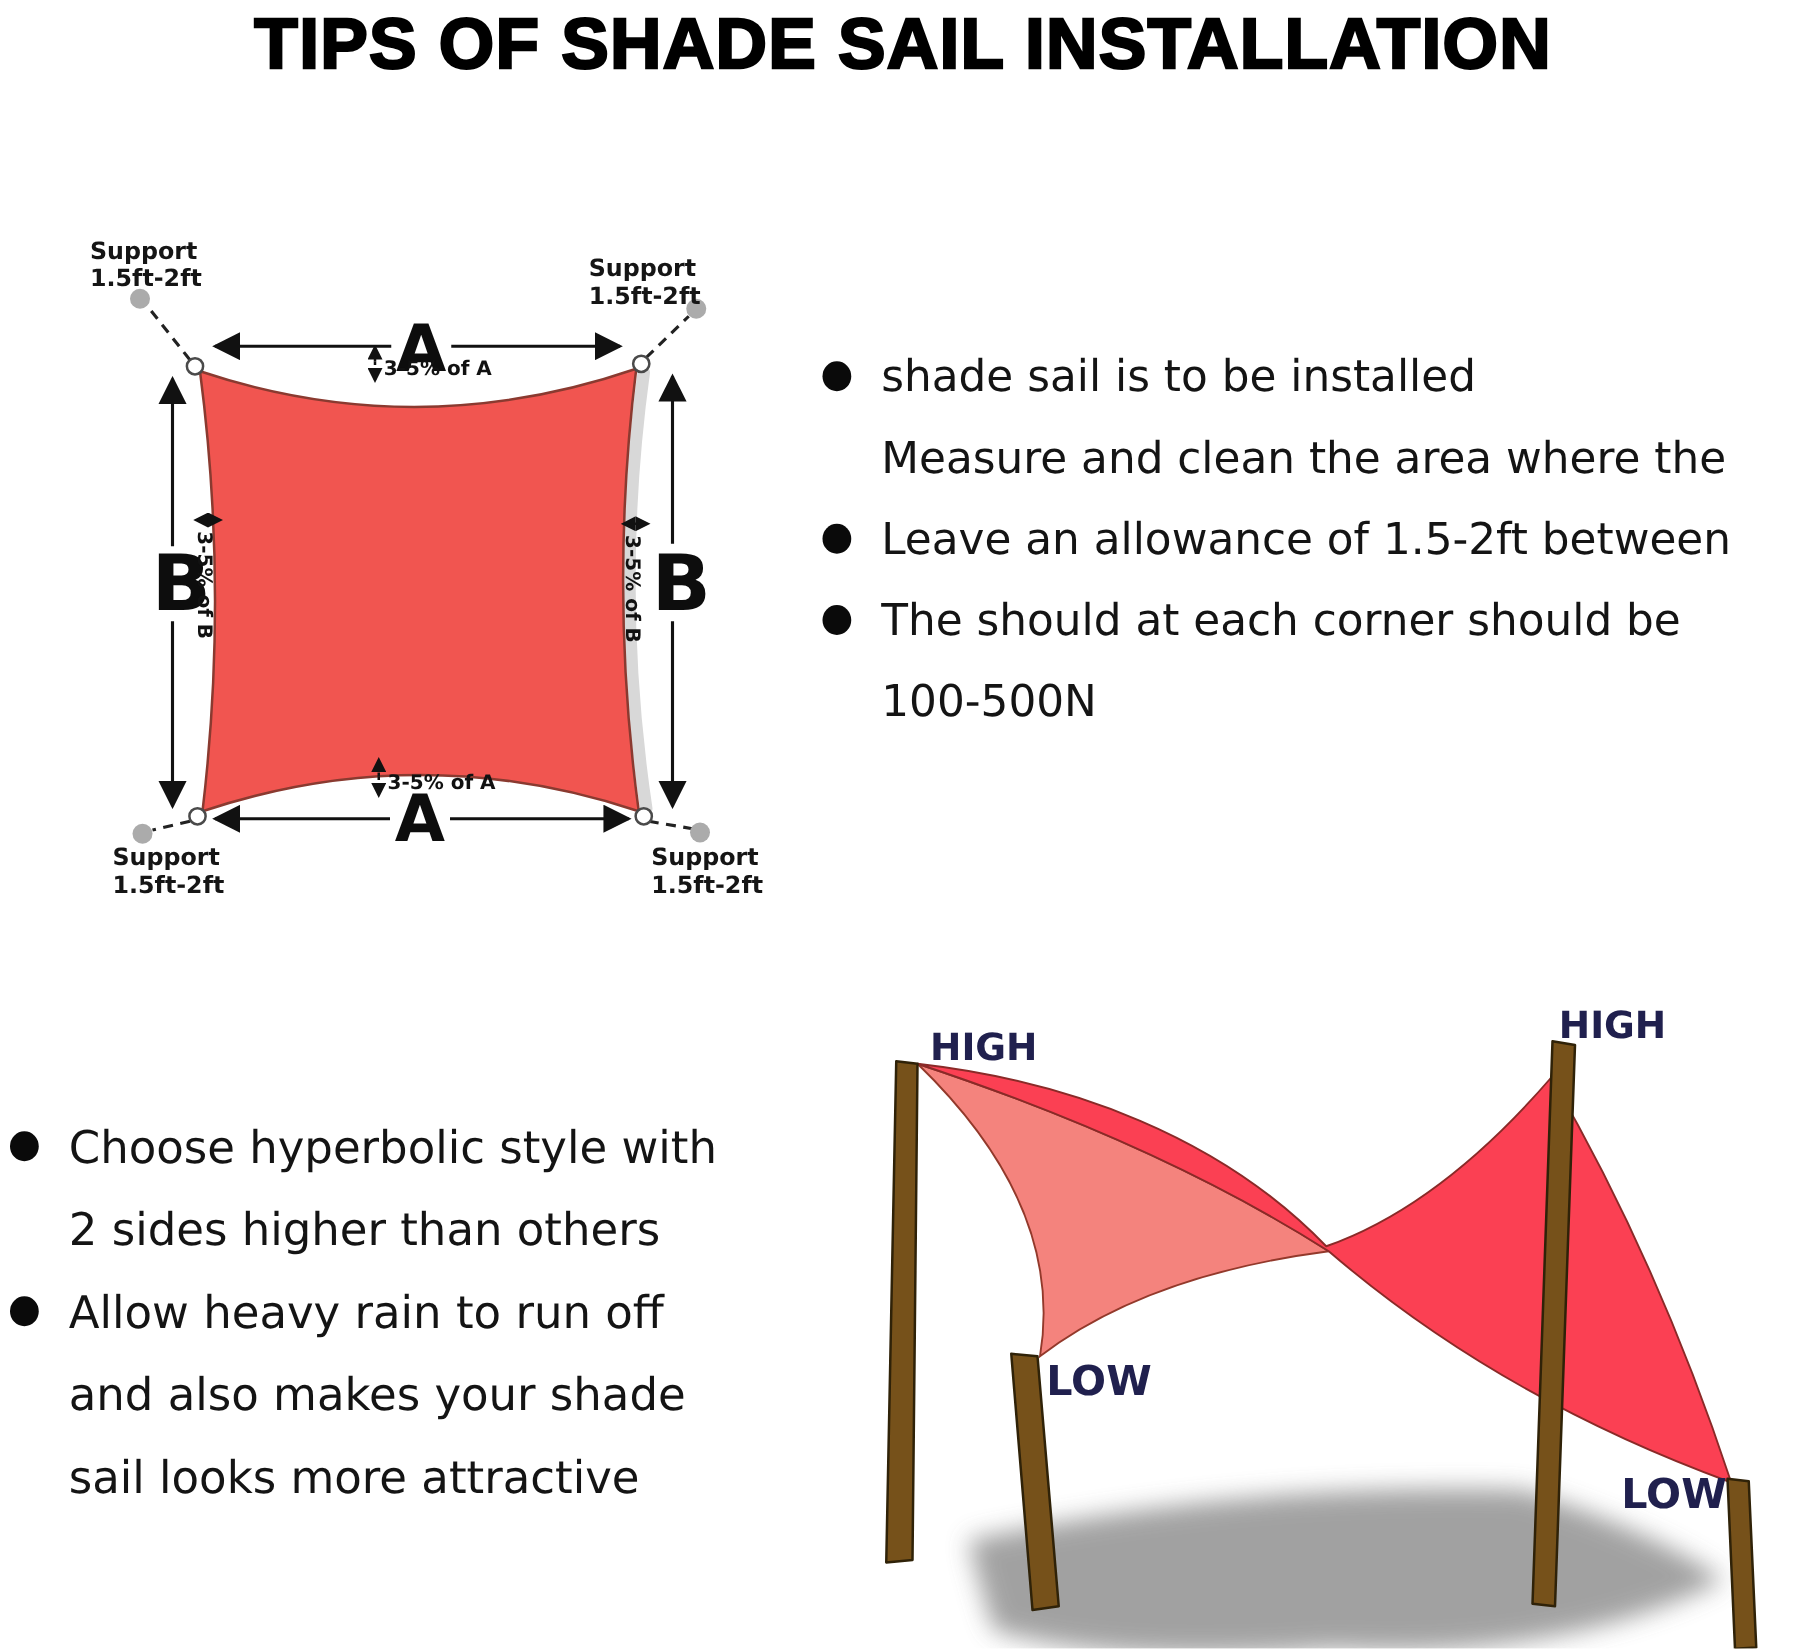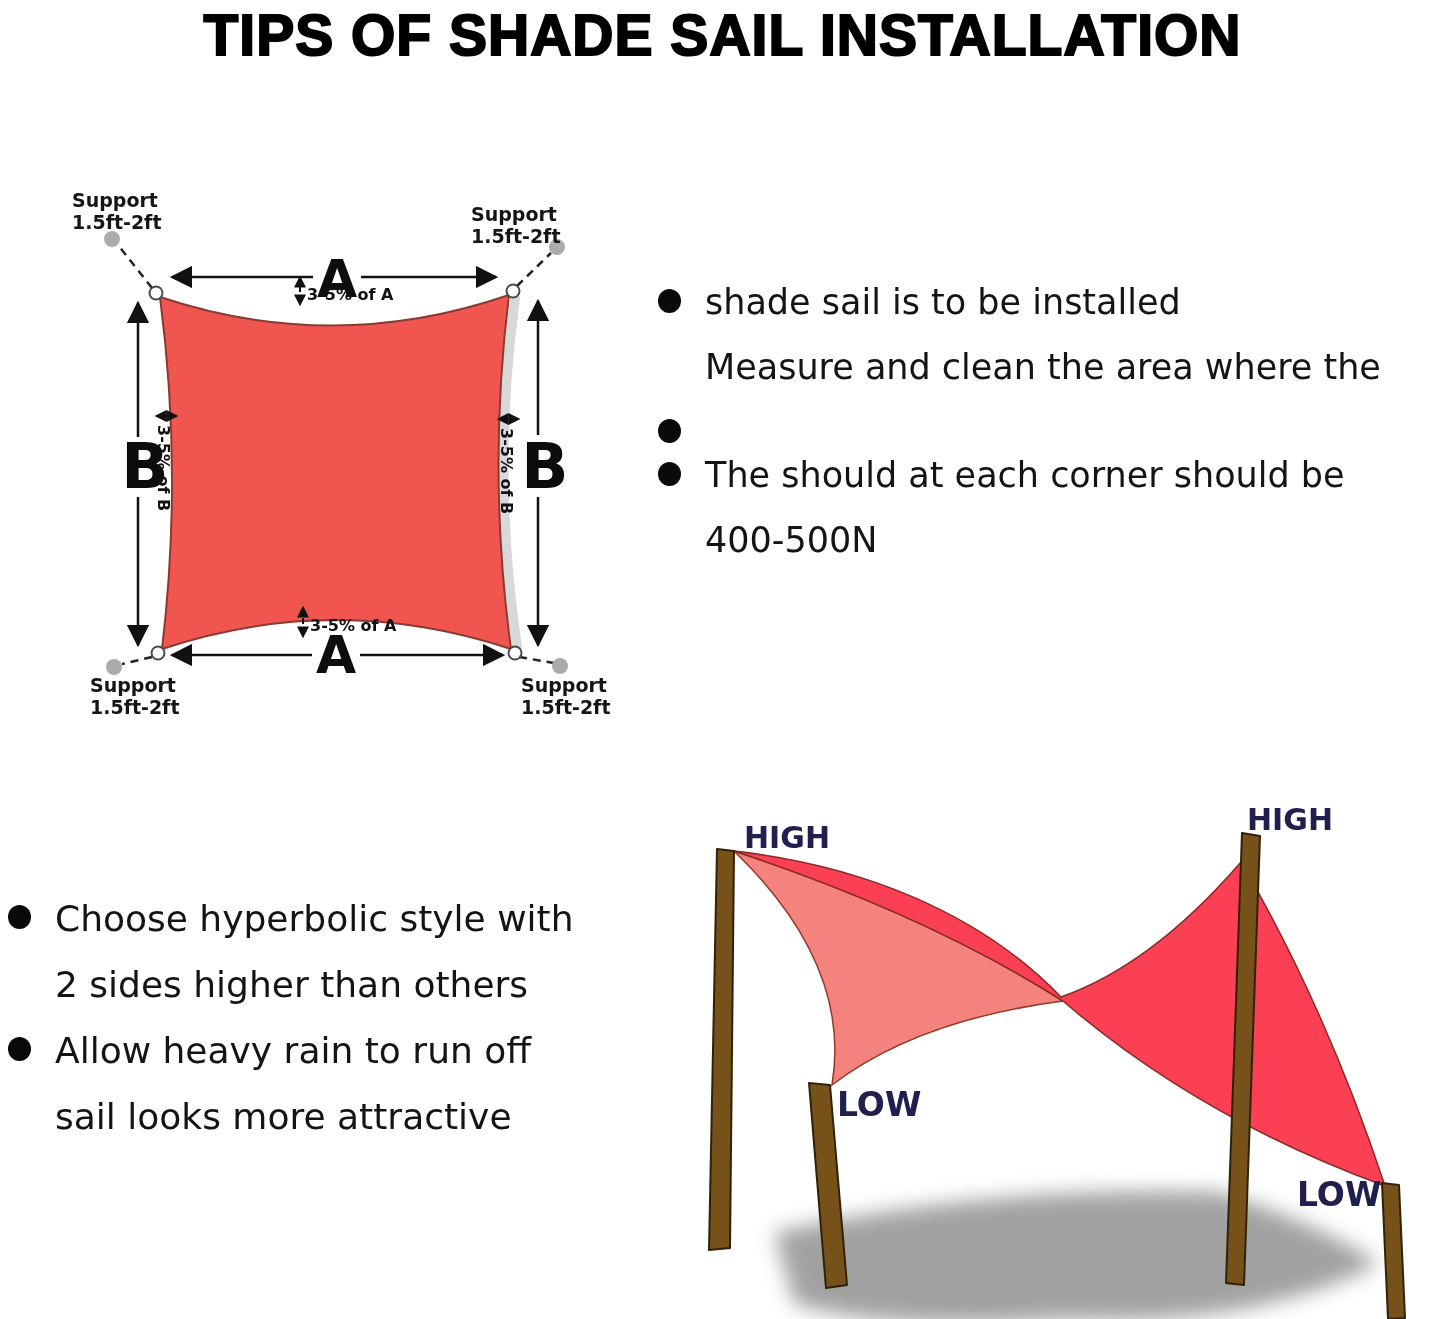--- a/index.html
+++ b/index.html
@@ -131,43 +131,45 @@
     <div class="tip">
       <span class="dot"></span>
       <div class="tip-lines">
         <div class="tip-line">shade sail is to be installed</div>
         <div class="tip-line">Measure and clean the area where the</div>
       </div>
     </div>
     <div class="tip">
       <span class="dot"></span>
       <div class="tip-lines">
+        <div class="tip-line">Leave an allowance of 1.5-2ft between</div>
       </div>
     </div>
     <div class="tip">
       <span class="dot"></span>
       <div class="tip-lines">
         <div class="tip-line">The should at each corner should be</div>
-        <div class="tip-line">400-500N</div>
+        <div class="tip-line">100-500N</div>
       </div>
     </div>
   </div>
 
   <div class="tips tips-left">
     <div class="tip">
       <span class="dot"></span>
       <div class="tip-lines">
         <div class="tip-line">Choose hyperbolic style with</div>
         <div class="tip-line">2 sides higher than others</div>
       </div>
     </div>
     <div class="tip">
       <span class="dot"></span>
       <div class="tip-lines">
         <div class="tip-line">Allow heavy rain to run off</div>
+        <div class="tip-line">and also makes your shade</div>
         <div class="tip-line">sail looks more attractive</div>
       </div>
     </div>
   </div>
 
   <div class="illus-wrap">
     <svg width="805" height="539" viewBox="0 0 805 539">
       <defs>
         <filter id="soft" x="-20%" y="-20%" width="140%" height="140%">
           <feGaussianBlur stdDeviation="10"></feGaussianBlur>

